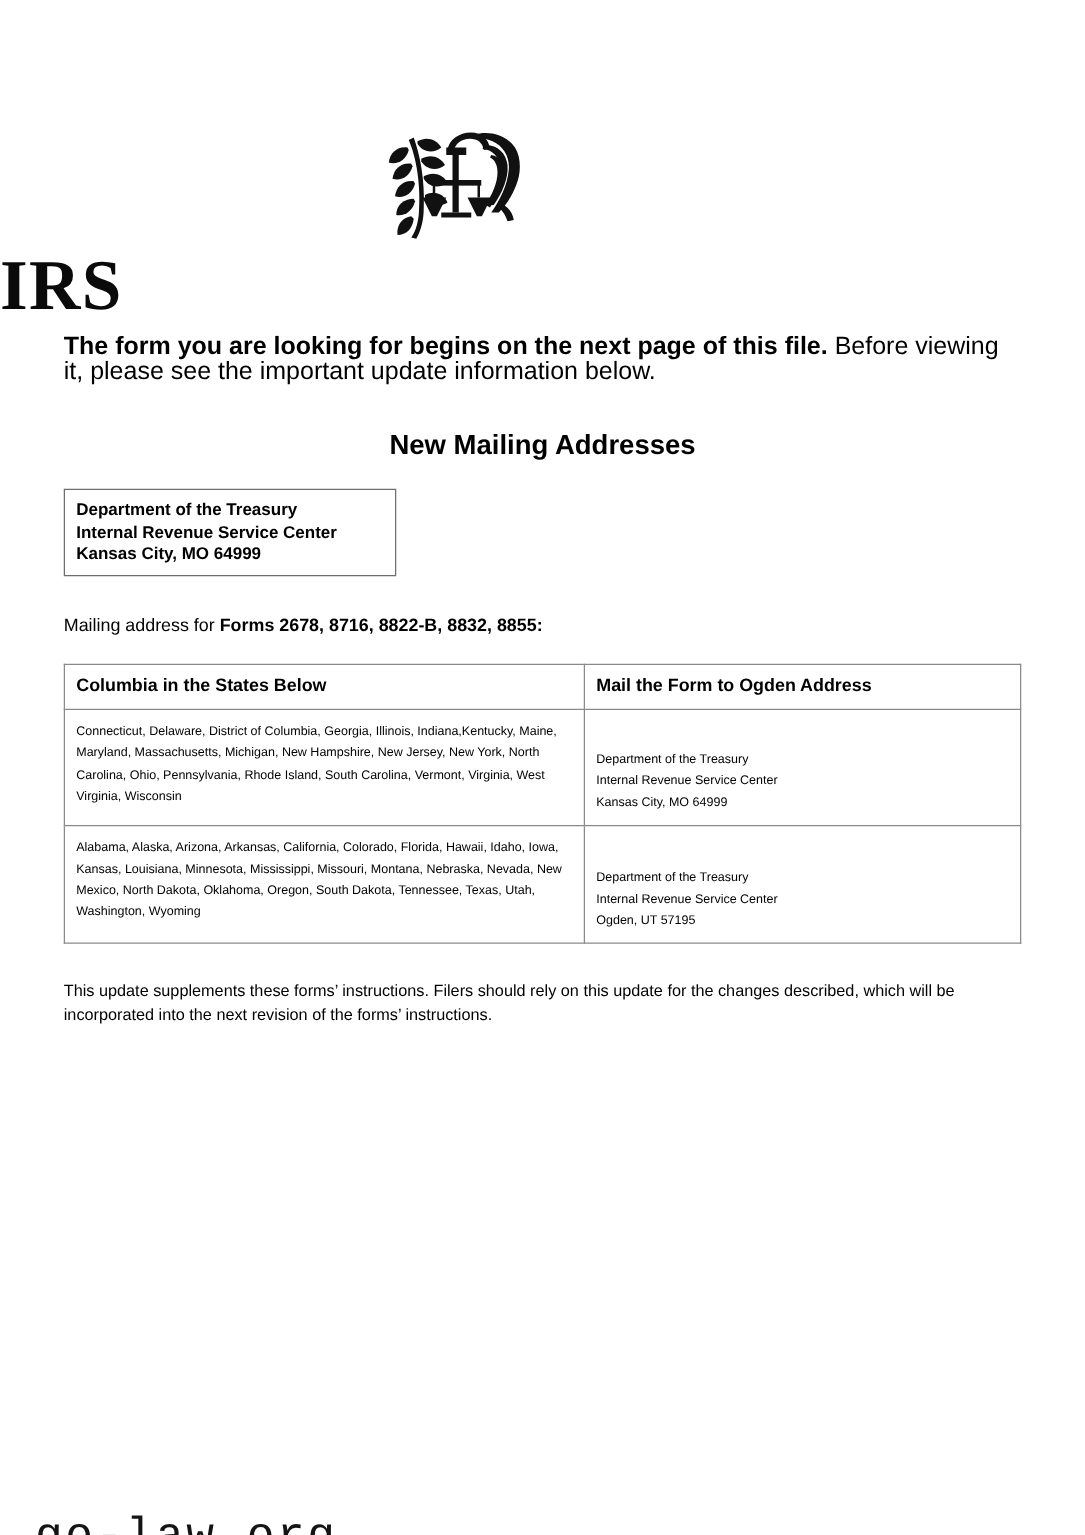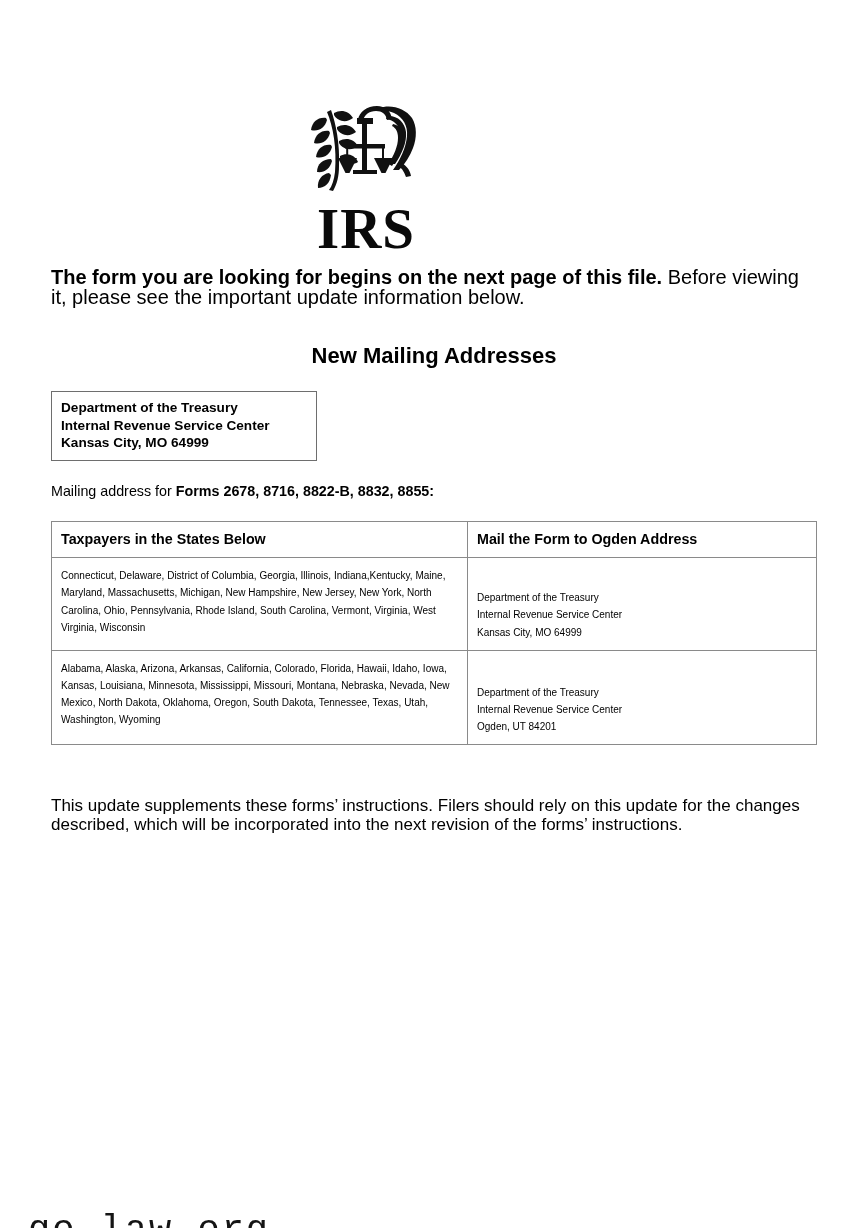--- a/index.html
+++ b/index.html
@@ -16,21 +16,20 @@
     color: #000000;
     overflow: hidden;
   }
 
   
   #logo-area {
     position: absolute;
     left: 0;
     top: 100px;
     width: 732px;
-    text-align: center;
   }
   #irs-logo-svg { display: block; margin: 0 auto; }
   #irs-wordmark {
     font-family: "Liberation Serif", serif;
     font-size: 57px;
     font-weight: 700;
     letter-spacing: 1px;
     line-height: 1;
     margin-top: -4px;
     color: #0a0a0a;
@@ -107,23 +106,23 @@
   }
   #states-table tr.data-row td.col-address {
     padding-top: 31px;
   }
   #states-table tr.data-row.second td.col-address {
     padding-top: 33px;
   }
   .addr-line { white-space: nowrap; }
 
   #footnote {
-    font-size: 17px;
+    font-size: 13px;
     line-height: 19px;
-    margin-top: 51px;
+    margin-top: 28px;
   }
 
   
   #watermark {
     position: absolute;
     left: 28px;
     top: 1212px;
     font-family: "Liberation Mono", monospace;
     font-size: 37px;
     letter-spacing: 2px;
@@ -189,42 +188,42 @@
   <h1 class="title">New Mailing Addresses</h1>
 
 
 
   <div id="address-box">
     <div class="line">Department of the Treasury</div>
     <div class="line">Internal Revenue Service Center</div>
     <div class="line">Kansas City, MO 64999</div>
   </div>
 
-  <p class="para" style="margin-top:21px;"><span>Mailing address for </span><span class="b">Forms 2678, 8716, 8822-B, 8832, 8855:</span></p>
+  <p class="para" style="margin-top:31px;"><span>Mailing address for </span><span class="b">Forms 2678, 8716, 8822-B, 8832, 8855:</span></p>
 
   <table id="states-table">
     <tbody>
       <tr class="header-row">
-        <td class="col-states">Taxpayers in the States Below</td>
+        <td class="col-states">Columbia in the States Below</td>
         <td class="col-address">Mail the Form to Ogden Address</td>
       </tr>
       <tr class="data-row first">
         <td class="col-states">Connecticut, Delaware, District of Columbia, Georgia, Illinois, Indiana,Kentucky, Maine, Maryland, Massachusetts, Michigan, New Hampshire, New Jersey, New York, North Carolina, Ohio, Pennsylvania, Rhode Island, South Carolina, Vermont, Virginia, West Virginia, Wisconsin</td>
         <td class="col-address">
           <div class="addr-line">Department of the Treasury</div>
           <div class="addr-line">Internal Revenue Service Center</div>
           <div class="addr-line">Kansas City, MO 64999</div>
         </td>
       </tr>
       <tr class="data-row second">
         <td class="col-states">Alabama, Alaska, Arizona, Arkansas, California, Colorado, Florida, Hawaii, Idaho, Iowa, Kansas, Louisiana, Minnesota, Mississippi, Missouri, Montana, Nebraska, Nevada, New Mexico, North Dakota, Oklahoma, Oregon, South Dakota, Tennessee, Texas, Utah, Washington, Wyoming</td>
         <td class="col-address">
           <div class="addr-line">Department of the Treasury</div>
           <div class="addr-line">Internal Revenue Service Center</div>
-          <div class="addr-line">Ogden, UT 84201</div>
+          <div class="addr-line">Ogden, UT 57195</div>
         </td>
       </tr>
     </tbody>
   </table>
 
   <p id="footnote">This update supplements these forms’ instructions. Filers should rely on this update for the changes described, which will be incorporated into the next revision of the forms’ instructions.</p>
 </div>
 
 <div id="watermark">go-law.org</div>
 

